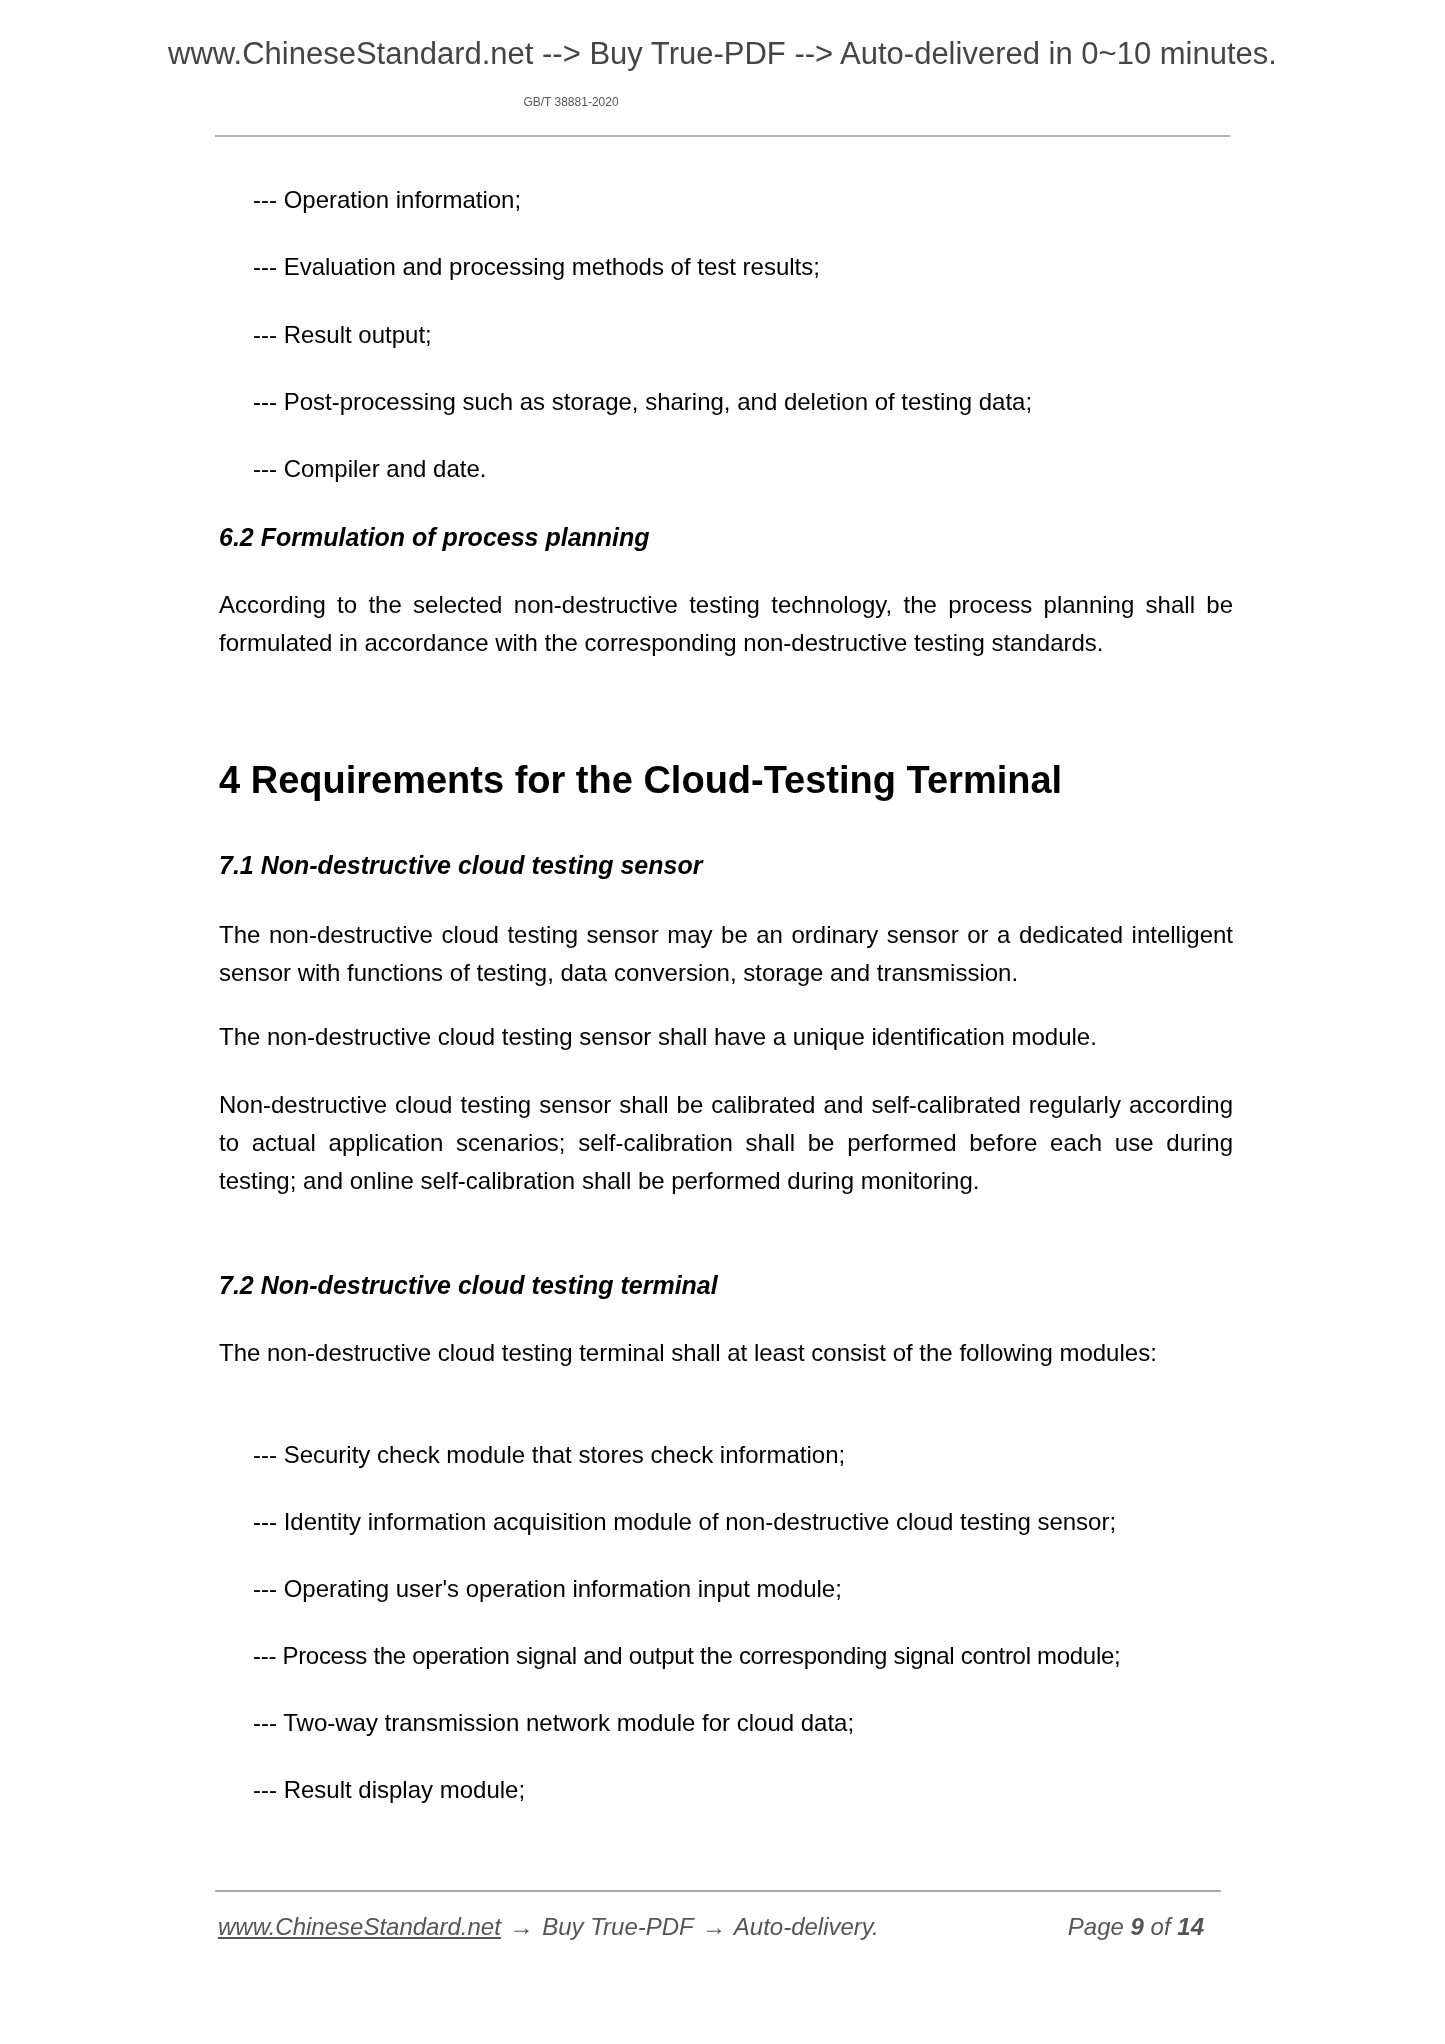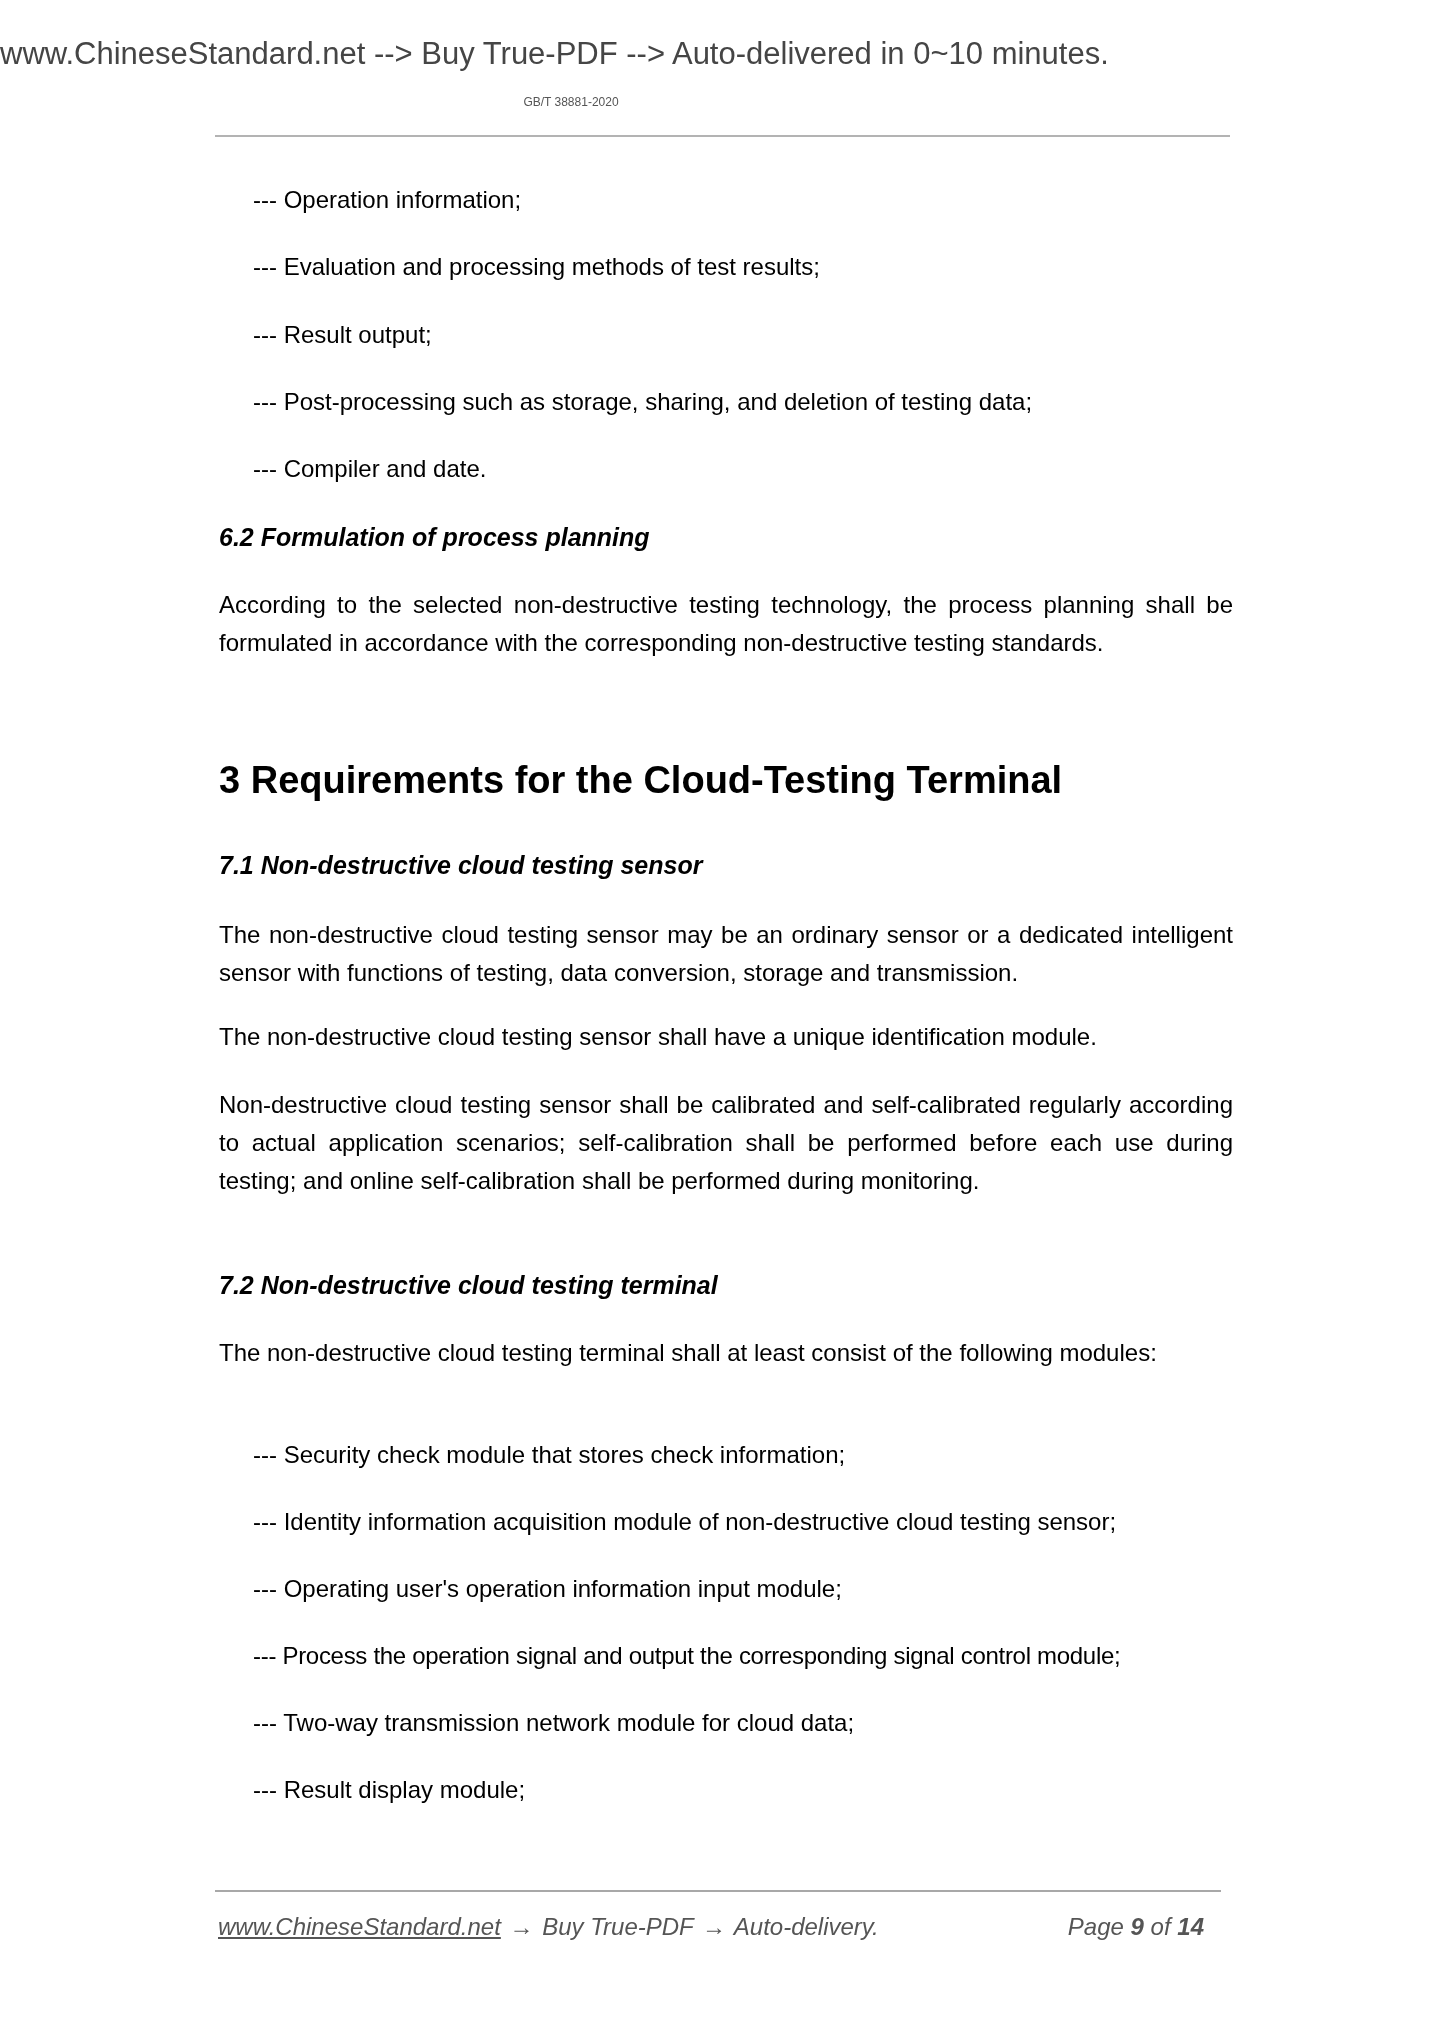--- a/index.html
+++ b/index.html
@@ -2,21 +2,21 @@
 <html><head>
   <meta charset="utf-8">
   <style>
     html, body { margin: 0; padding: 0; background: #ffffff; }
     body {
       width: 1445px; height: 2044px; position: relative; overflow: hidden;
       font-family: "Liberation Sans", sans-serif; color: #000;
     }
     .abs { position: absolute; margin: 0; }
     .hdr-title {
-      left: 0; width: 1445px; top: 34px; 
+      left: 0; width: 1445px; top: 34px; text-align: center;
       font-size: 31px; line-height: 40px; color: #454545; white-space: nowrap;
     }
     .hdr-docno {
       left: 0; width: 1142px; top: 88px; text-align: center;
       font-size: 12px; line-height: 28px; color: #555555;
     }
     .rule { height: 0; border-top: 2px solid #b3b3b3; }
     .hdr-rule { left: 215px; width: 1015px; top: 135px; }
     .ftr-rule { left: 215px; width: 1006px; top: 1890px; border-top-color: #a8a8a8; }
     .bullet {
@@ -50,21 +50,21 @@
 
 <div class="abs bullet" style="top:181px">--- Operation information;</div>
 <div class="abs bullet" style="top:248px">--- Evaluation and processing methods of test results;</div>
 <div class="abs bullet" style="top:316px">--- Result output;</div>
 <div class="abs bullet" style="top:383px">--- Post-processing such as storage, sharing, and deletion of testing data;</div>
 <div class="abs bullet" style="top:450px">--- Compiler and date.</div>
 
 <div class="abs h2" style="top:518px">6.2 Formulation of process planning</div>
 <p class="abs para" style="top:586px">According to the selected non-destructive testing technology, the process planning shall be formulated in accordance with the corresponding non-destructive testing standards.</p>
 
-<div class="abs h1" style="top:757px">3 Requirements for the Cloud-Testing Terminal</div>
+<div class="abs h1" style="top:757px">4 Requirements for the Cloud-Testing Terminal</div>
 
 <div class="abs h2" style="top:846px">7.1 Non-destructive cloud testing sensor</div>
 <p class="abs para" style="top:916px">The non-destructive cloud testing sensor may be an ordinary sensor or a dedicated intelligent sensor with functions of testing, data conversion, storage and transmission.</p>
 <p class="abs para" style="top:1018px">The non-destructive cloud testing sensor shall have a unique identification module.</p>
 <p class="abs para" style="top:1086px">Non-destructive cloud testing sensor shall be calibrated and self-calibrated regularly according to actual application scenarios; self-calibration shall be performed before each use during testing; and online self-calibration shall be performed during monitoring.</p>
 
 <div class="abs h2" style="top:1266px">7.2 Non-destructive cloud testing terminal</div>
 <p class="abs para" style="top:1334px">The non-destructive cloud testing terminal shall at least consist of the following modules:</p>
 <div class="abs bullet" style="top:1436px">--- Security check module that stores check information;</div>
 <div class="abs bullet" style="top:1503px">--- Identity information acquisition module of non-destructive cloud testing sensor;</div>

